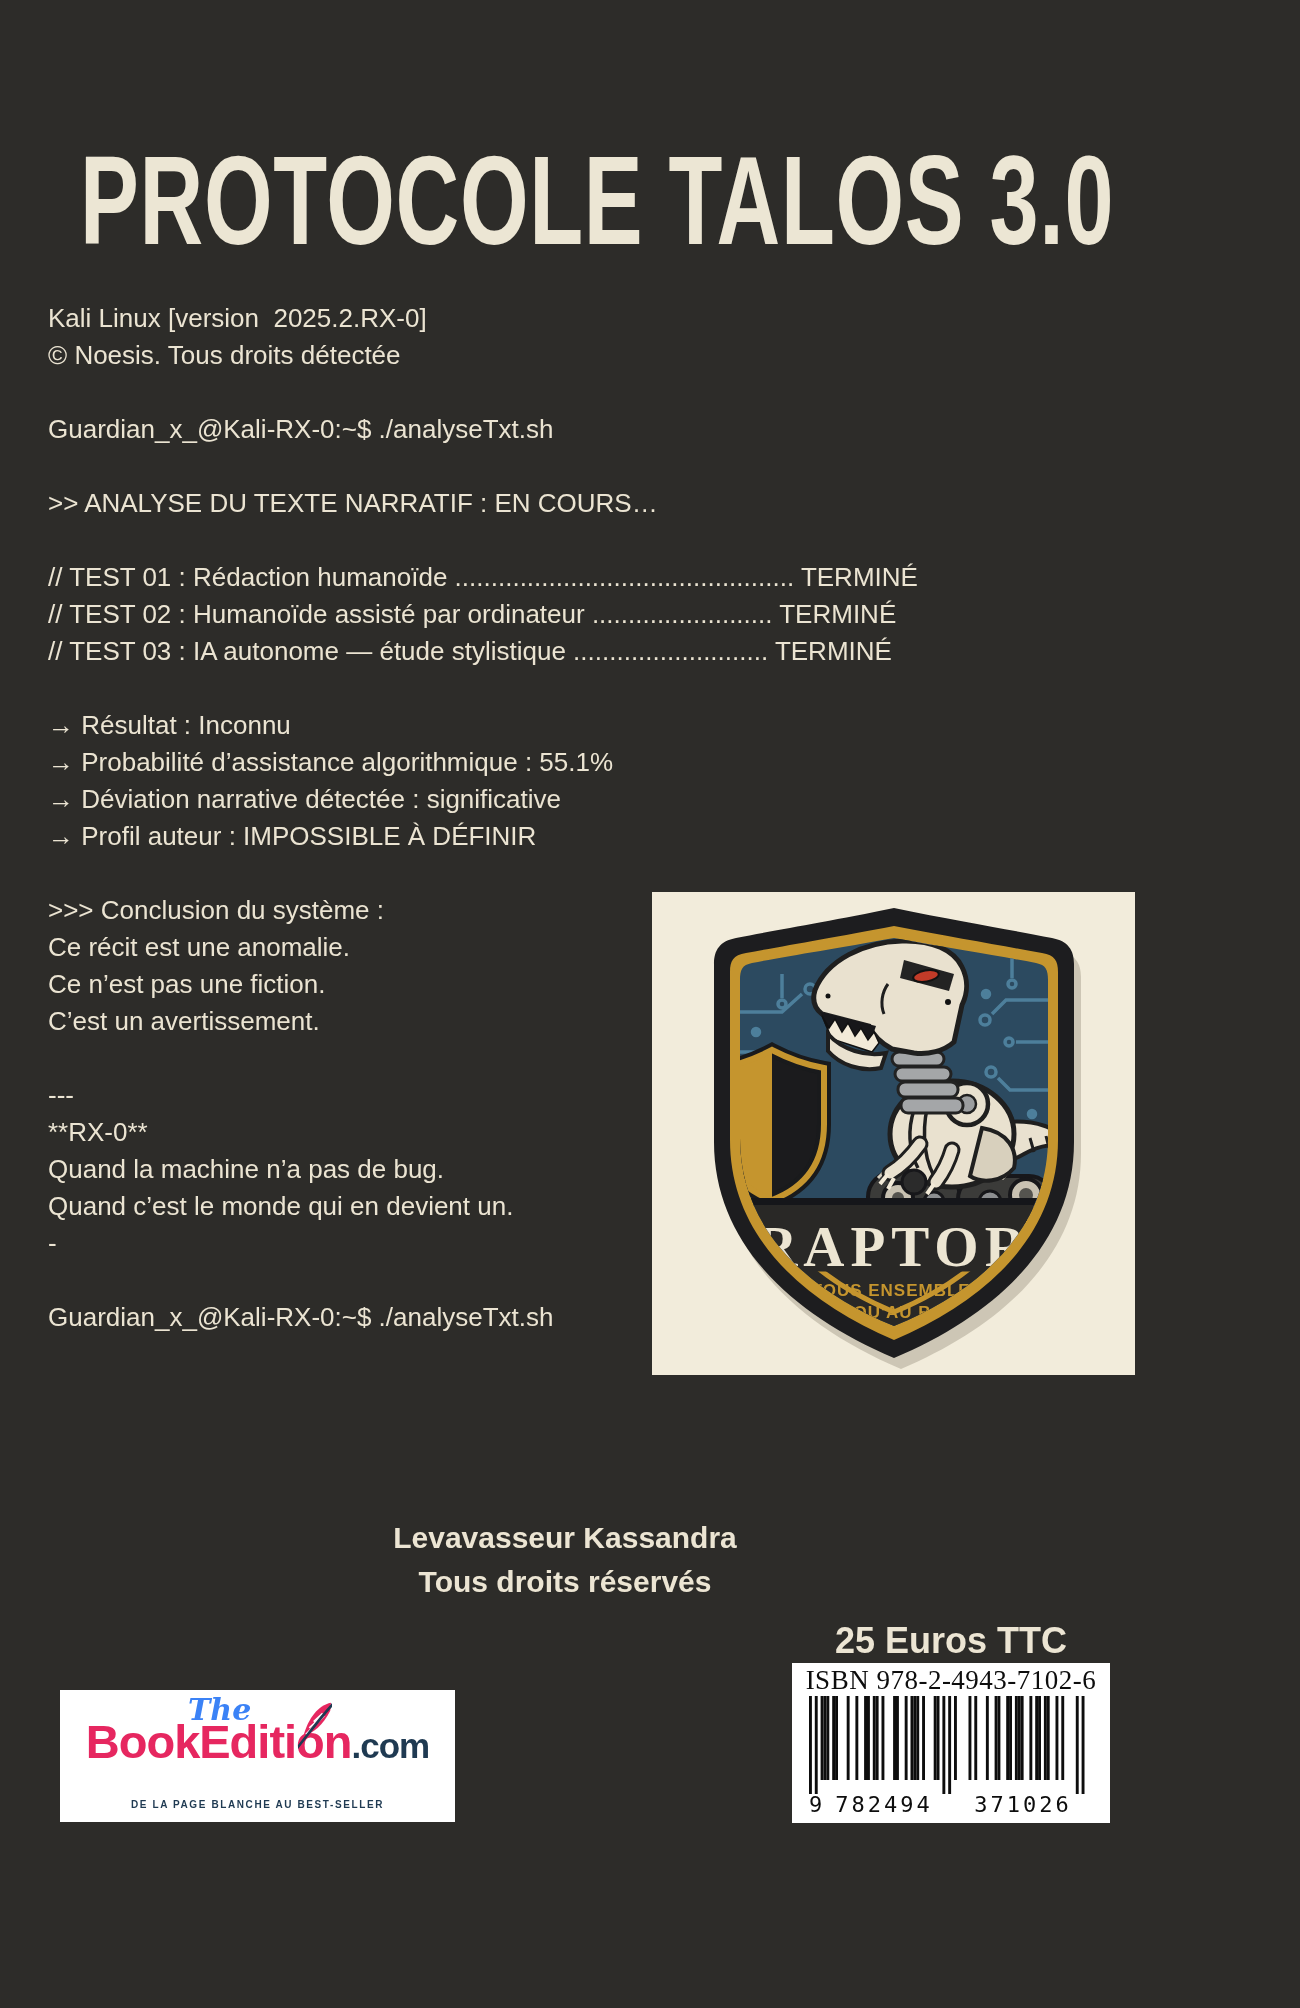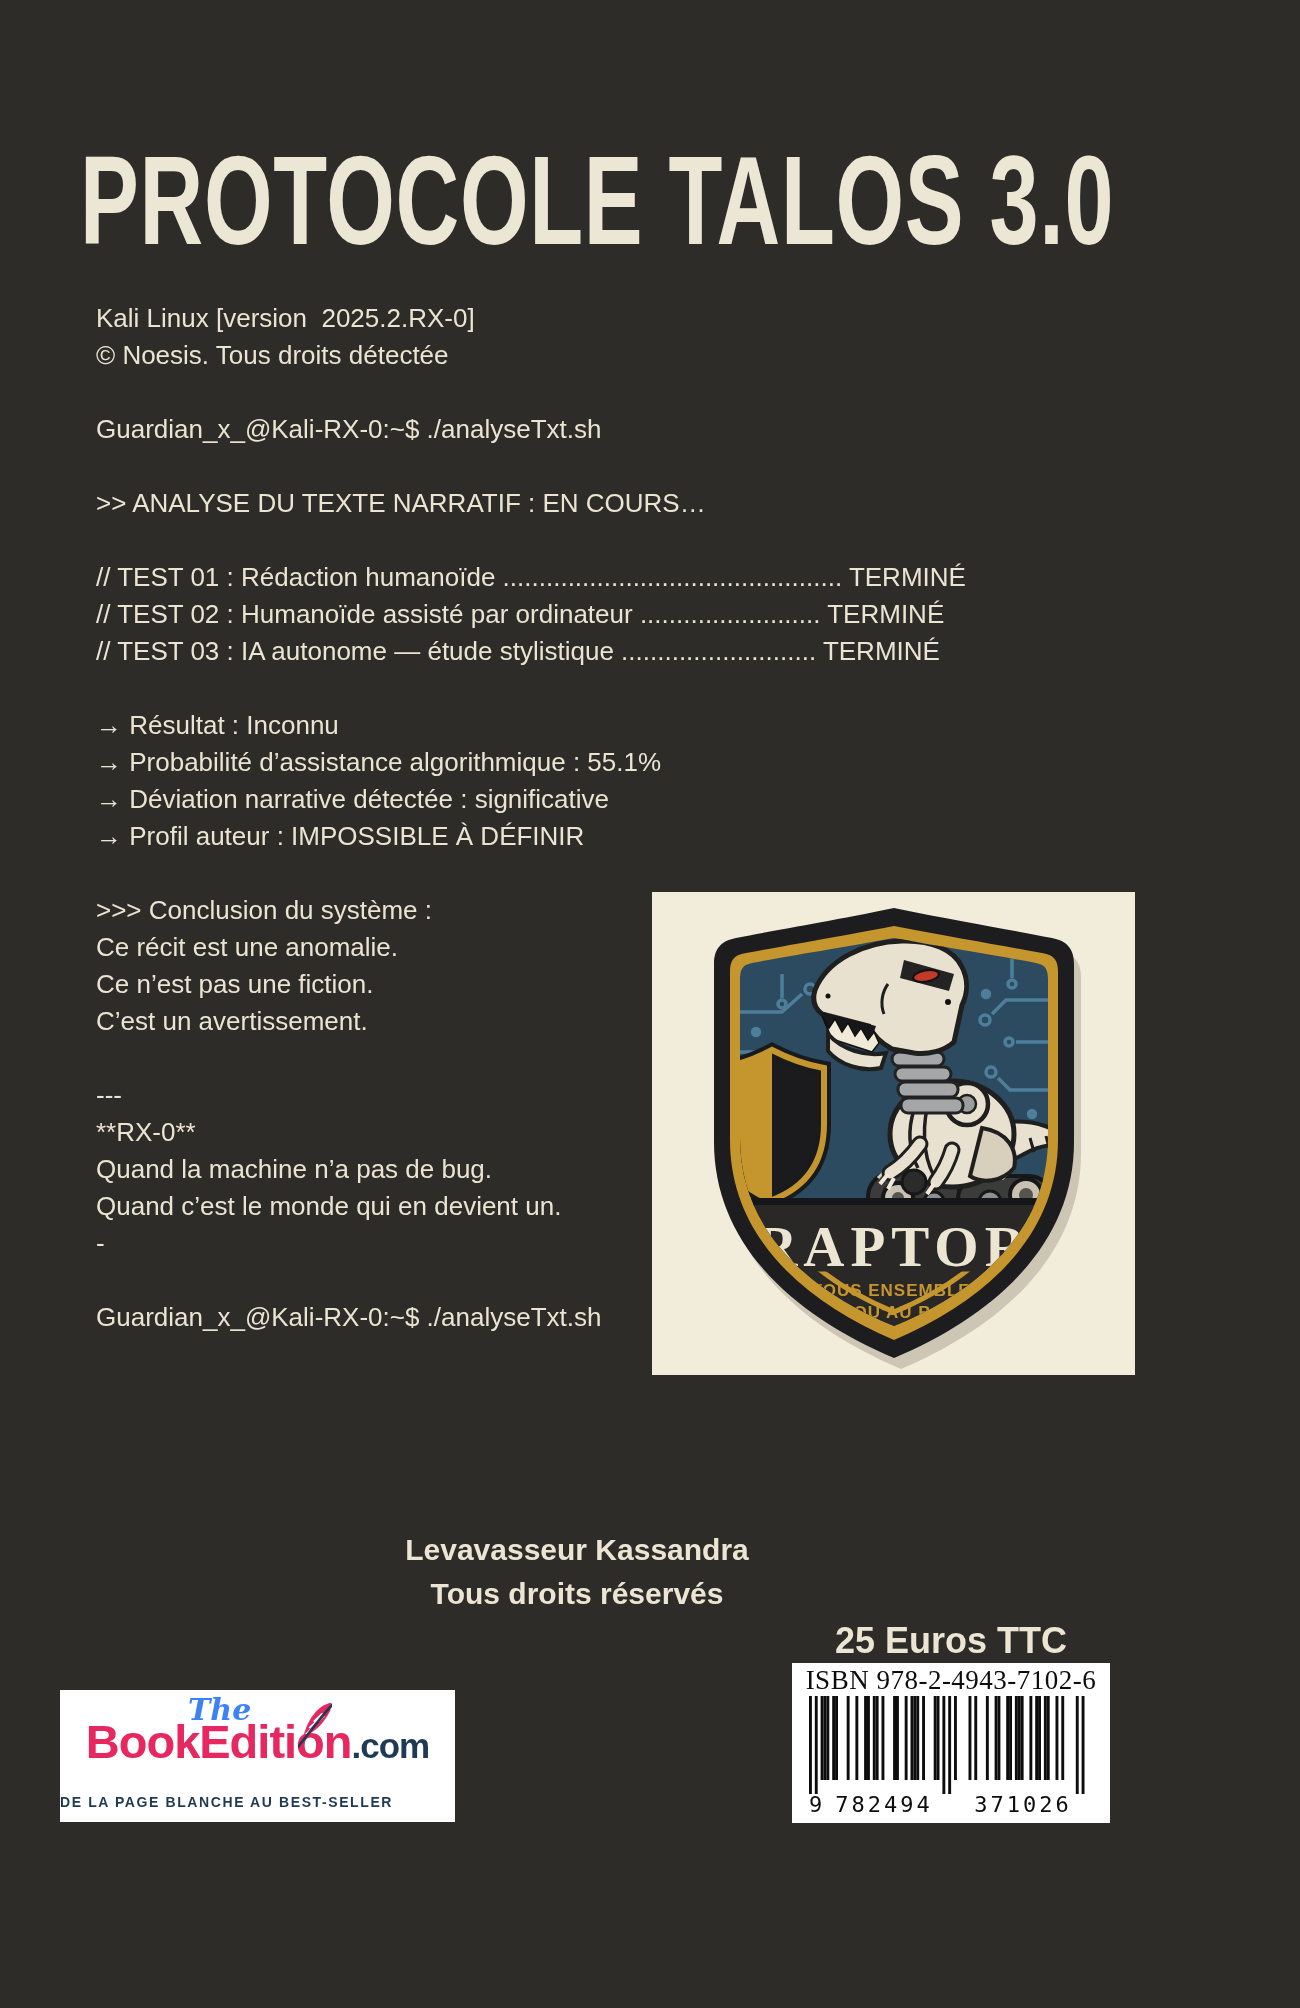--- a/index.html
+++ b/index.html
@@ -12,31 +12,31 @@
   .title{
     position:absolute;left:80px;top:138px;
     font-size:126px;font-weight:800;line-height:1;
     color:#ece6d4;letter-spacing:1px;white-space:nowrap;
     transform:scale(0.70,1);transform-origin:left top;
   }
   .terminal{
     position:absolute;left:48px;top:300px;width:900px;
     font-size:26px;line-height:37px;color:#ebe4d2;
   }
-  .terminal .ln{height:37px;white-space:pre;margin-left:48px;}
+  .terminal .ln{height:37px;white-space:pre;}
   
   .badge-photo{
     position:absolute;left:652px;top:892px;width:483px;height:483px;
     background:#f2ecdb;
   }
   .badge-photo svg{display:block;}
   
   .author{
-    position:absolute;left:12px;top:1516px;width:1130px;text-align:center;
-    color:#ece5d3;font-weight:700;font-size:30px;line-height:44px;margin-top:12px;
+    position:absolute;left:0;top:1516px;width:1130px;text-align:center;
+    color:#ece5d3;font-weight:700;font-size:30px;line-height:44px;
   }
   
   .price{
     position:absolute;left:792px;top:1620px;width:318px;text-align:center;
     color:#ece5d3;font-weight:700;font-size:36px;
   }
   
   .isbn-box{
     position:absolute;left:792px;top:1663px;width:318px;height:160px;
     background:#ffffff;text-align:center;
@@ -58,22 +58,22 @@
   }
   .brand-row{
     position:absolute;left:0;top:24px;width:100%;text-align:center;
     white-space:nowrap;font-weight:800;letter-spacing:-1px;
   }
   .brand-main{font-size:47px;color:#e62760;}
   .brand-tld{font-size:35px;color:#1f3a52;}
   .feather-o{position:relative;display:inline-block;}
   .feather-o svg{position:absolute;left:2px;top:-18px;}
   .brand-tagline{
-    position:absolute;left:0;bottom:12px;width:100%;
-    font-size:14px;font-weight:700;color:#1f3a52;letter-spacing:1.6px;
+    position:absolute;left:0;bottom:12px;width:100%;text-align:center;
+    font-size:10px;font-weight:700;color:#1f3a52;letter-spacing:1.6px;
     white-space:nowrap;
   }
 </style>
 </head>
 <body>
 
 <div class="title">PROTOCOLE TALOS 3.0</div>
 
 <div class="terminal">
   <div class="ln">Kali Linux [version  2025.2.RX-0]</div>

